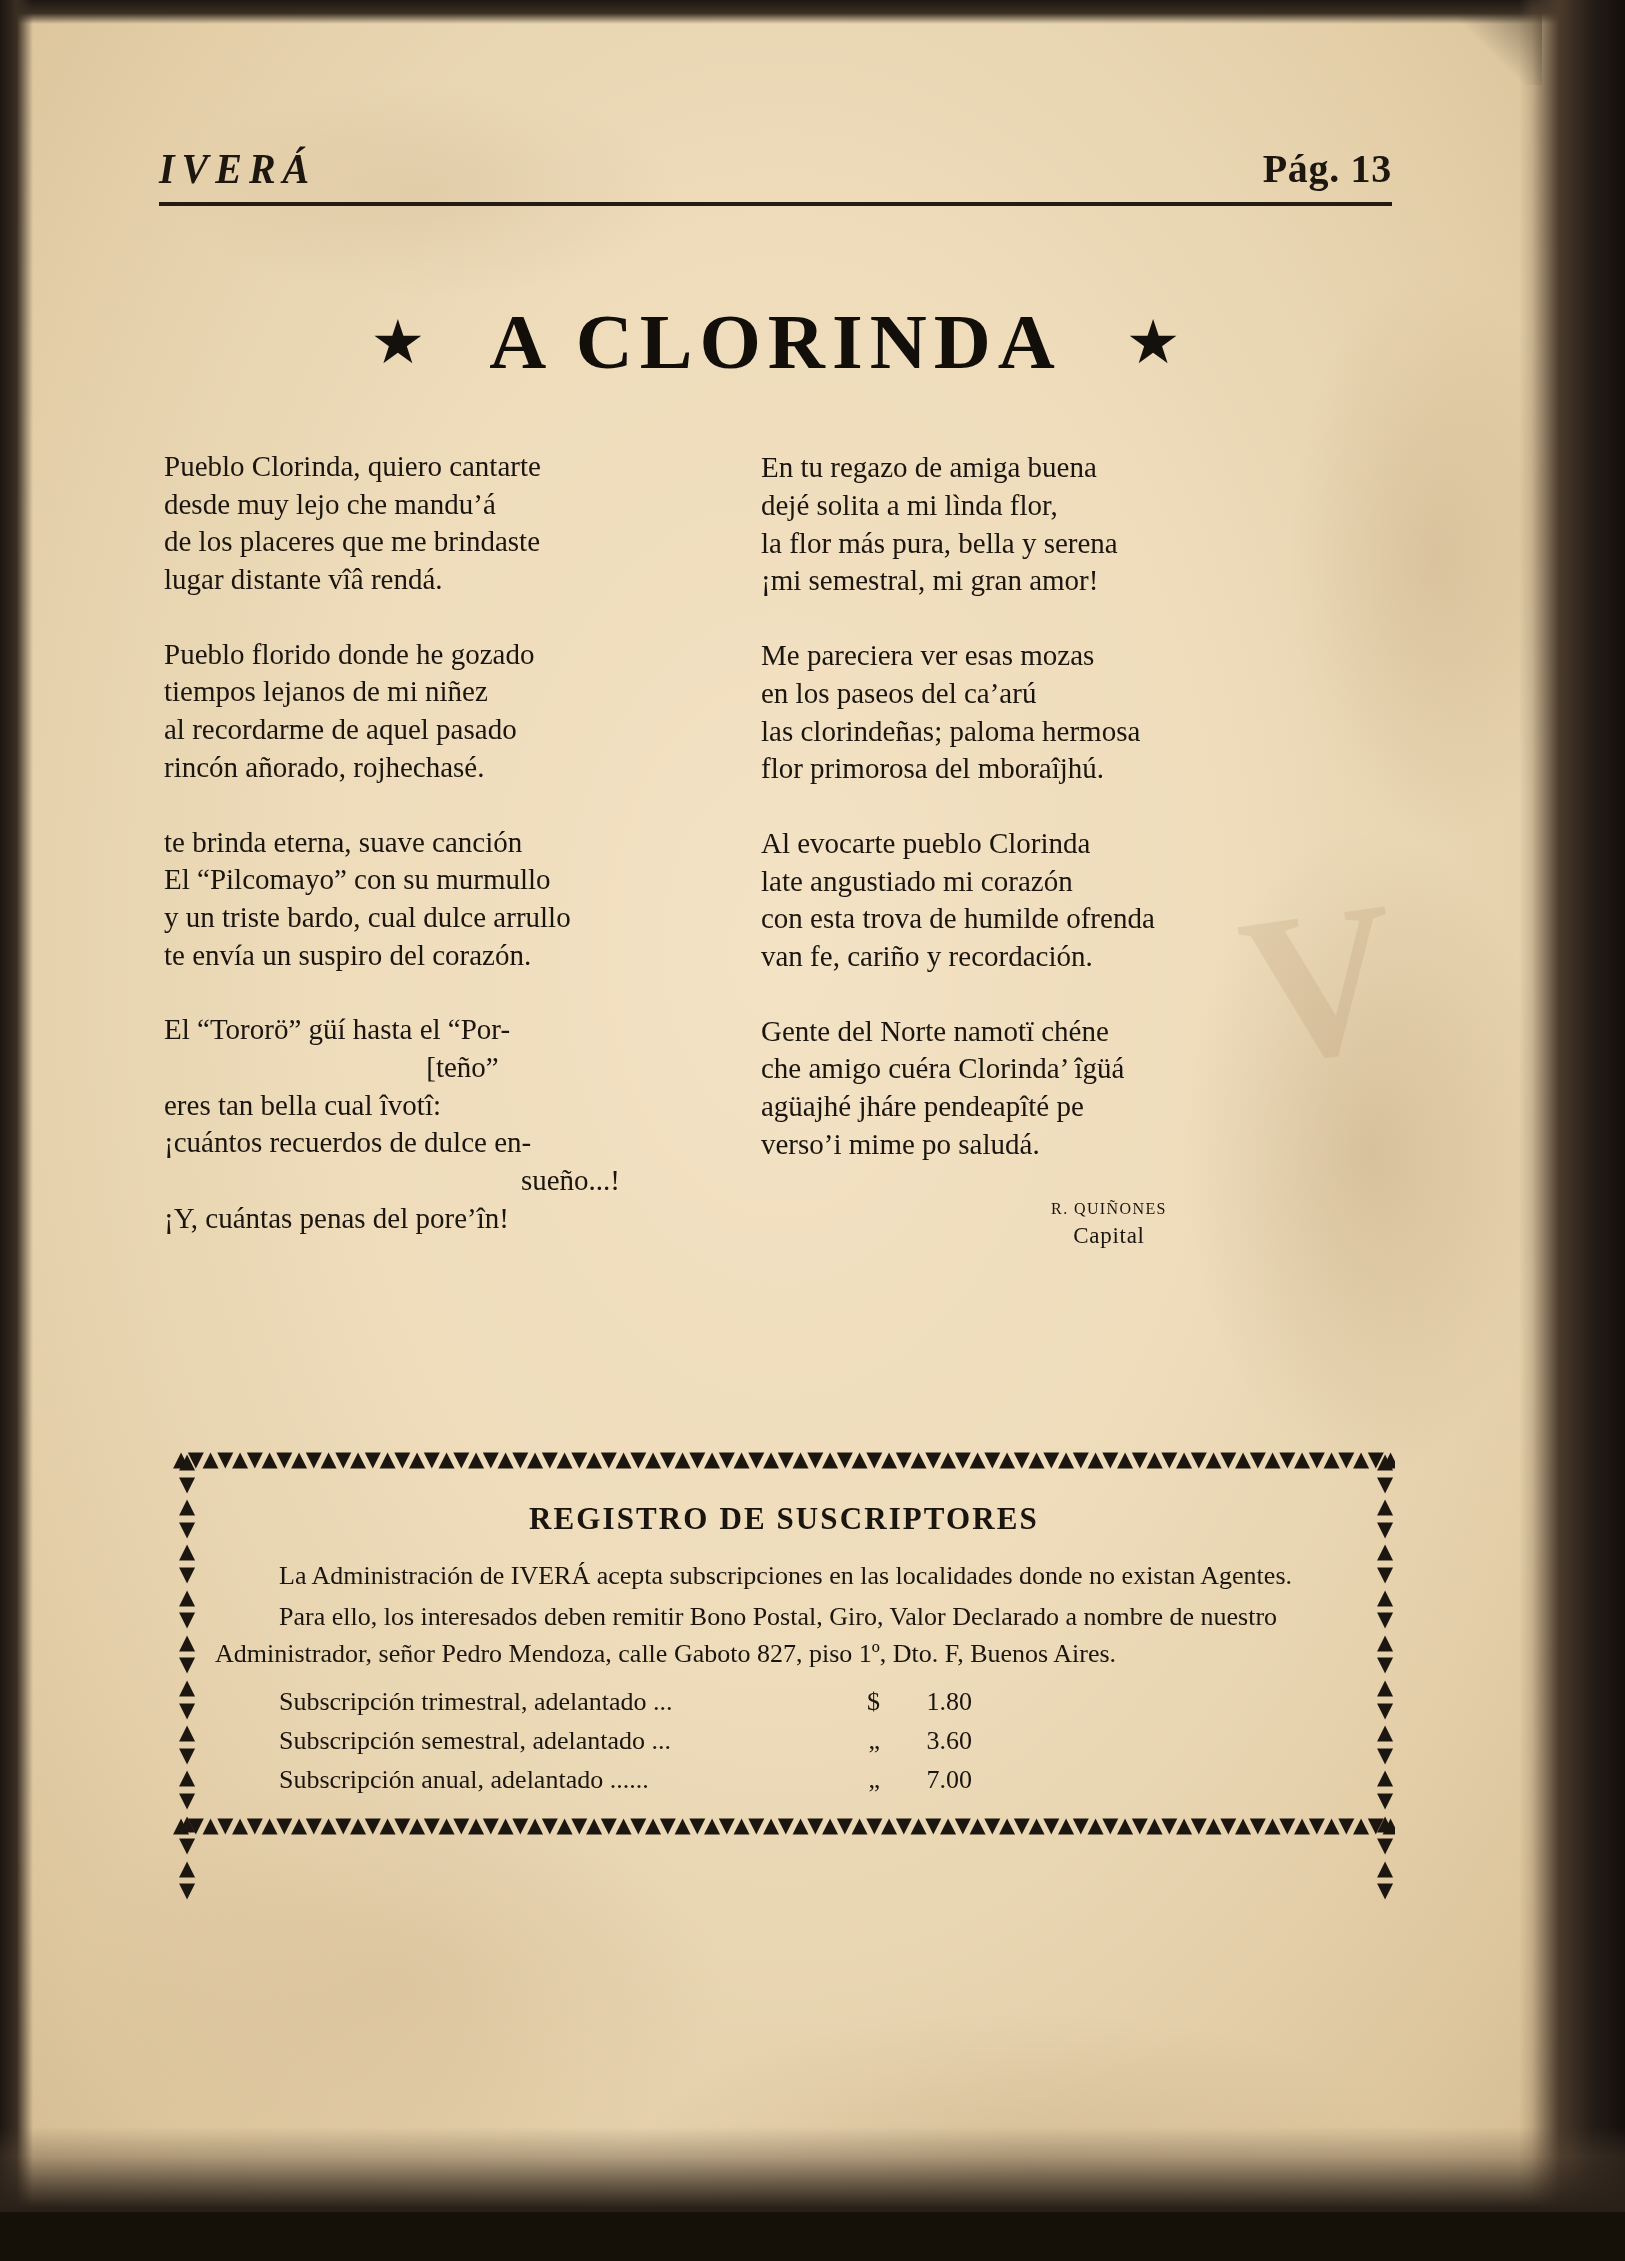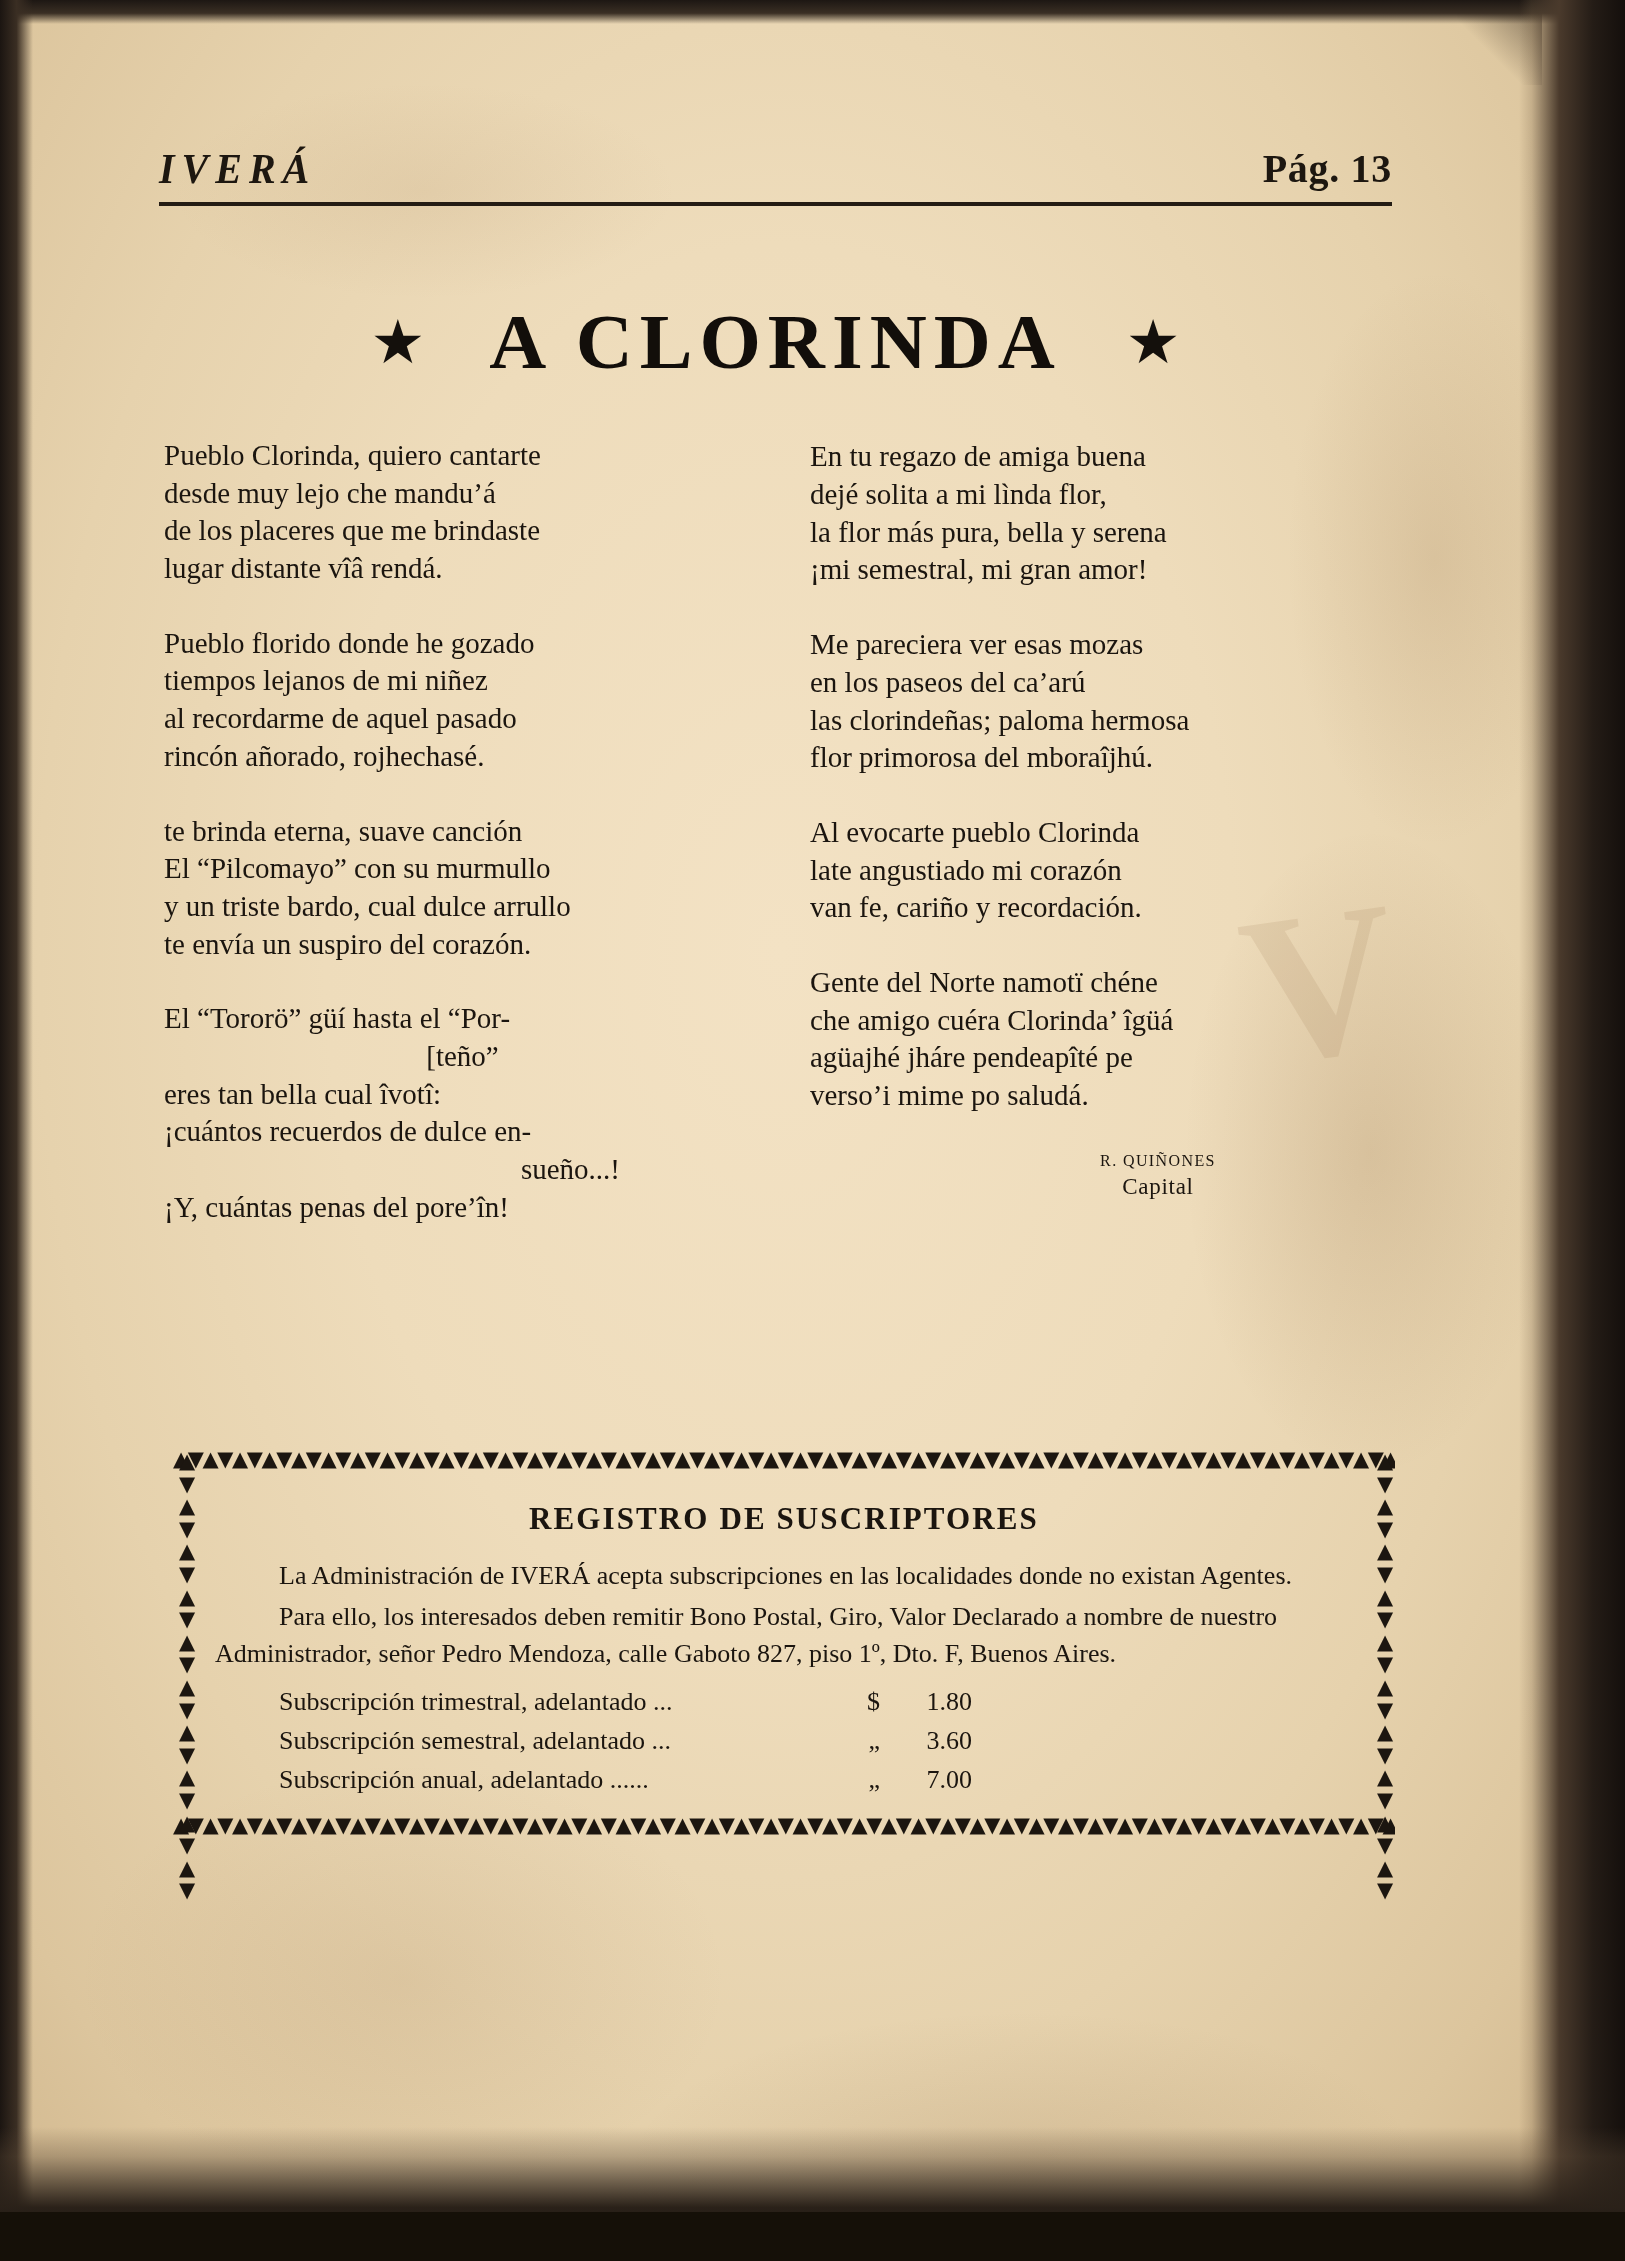--- a/index.html
+++ b/index.html
@@ -129,24 +129,23 @@
     font-weight: bold;
     font-size: 79px;
     letter-spacing: 7px;
     color: #120e0a;
     white-space: nowrap;
   }
 
   
   .poem {
     position: absolute;
-    left: 164px; top: 437px;
+    left: 164px; top: 448px;
     width: 1244px;
     display: flex;
-    gap: 49px;
   }
   .col {
     width: 597px;
   }
   .col.right { padding-top: 1.4px; }
   .stanza {
     margin-bottom: 37px;
     font-size: 29px;
     line-height: 1.30;
     color: #1b150f;
@@ -300,20 +299,21 @@
         </div>
         <div class="stanza">
           <div>Me pareciera ver esas mozas</div>
           <div>en los paseos del ca’arú</div>
           <div>las clorindeñas; paloma hermosa</div>
           <div>flor primorosa del mboraîjhú.</div>
         </div>
         <div class="stanza">
           <div>Al evocarte pueblo Clorinda</div>
           <div>late angustiado mi corazón</div>
+          <div>con esta trova de humilde ofrenda</div>
           <div>van fe, cariño y recordación.</div>
         </div>
         <div class="stanza">
           <div>Gente del Norte namotï chéne</div>
           <div>che amigo cuéra Clorinda’ îgüá</div>
           <div>agüajhé jháre pendeapîté pe</div>
           <div>verso’i mime po saludá.</div>
         </div>
         <div class="signature">
           <div class="sig-name">R. QUIÑONES</div>

